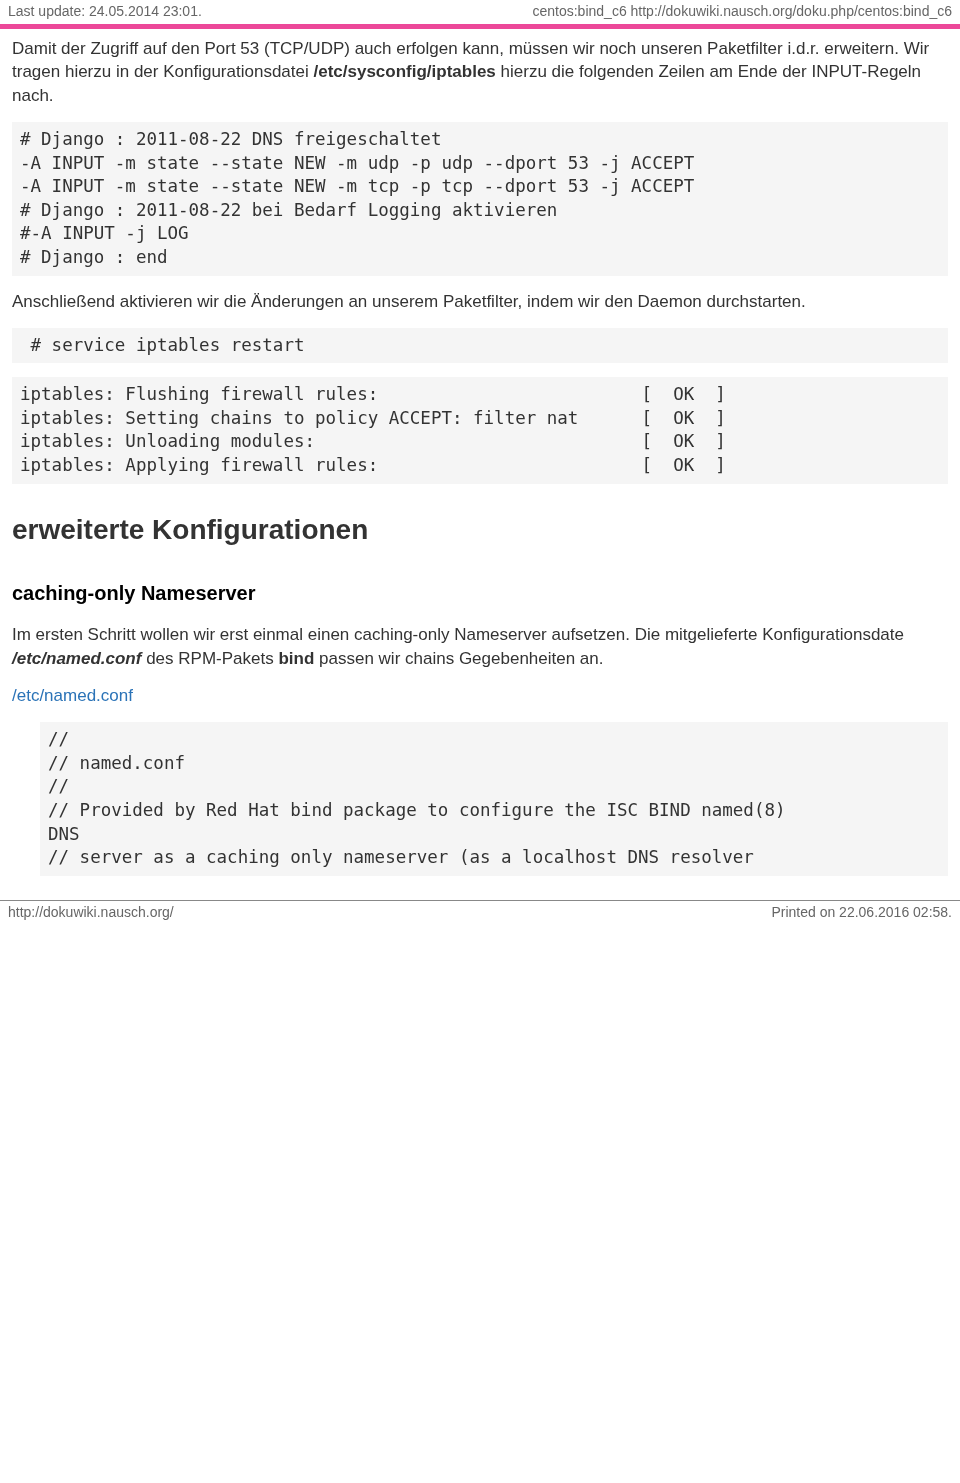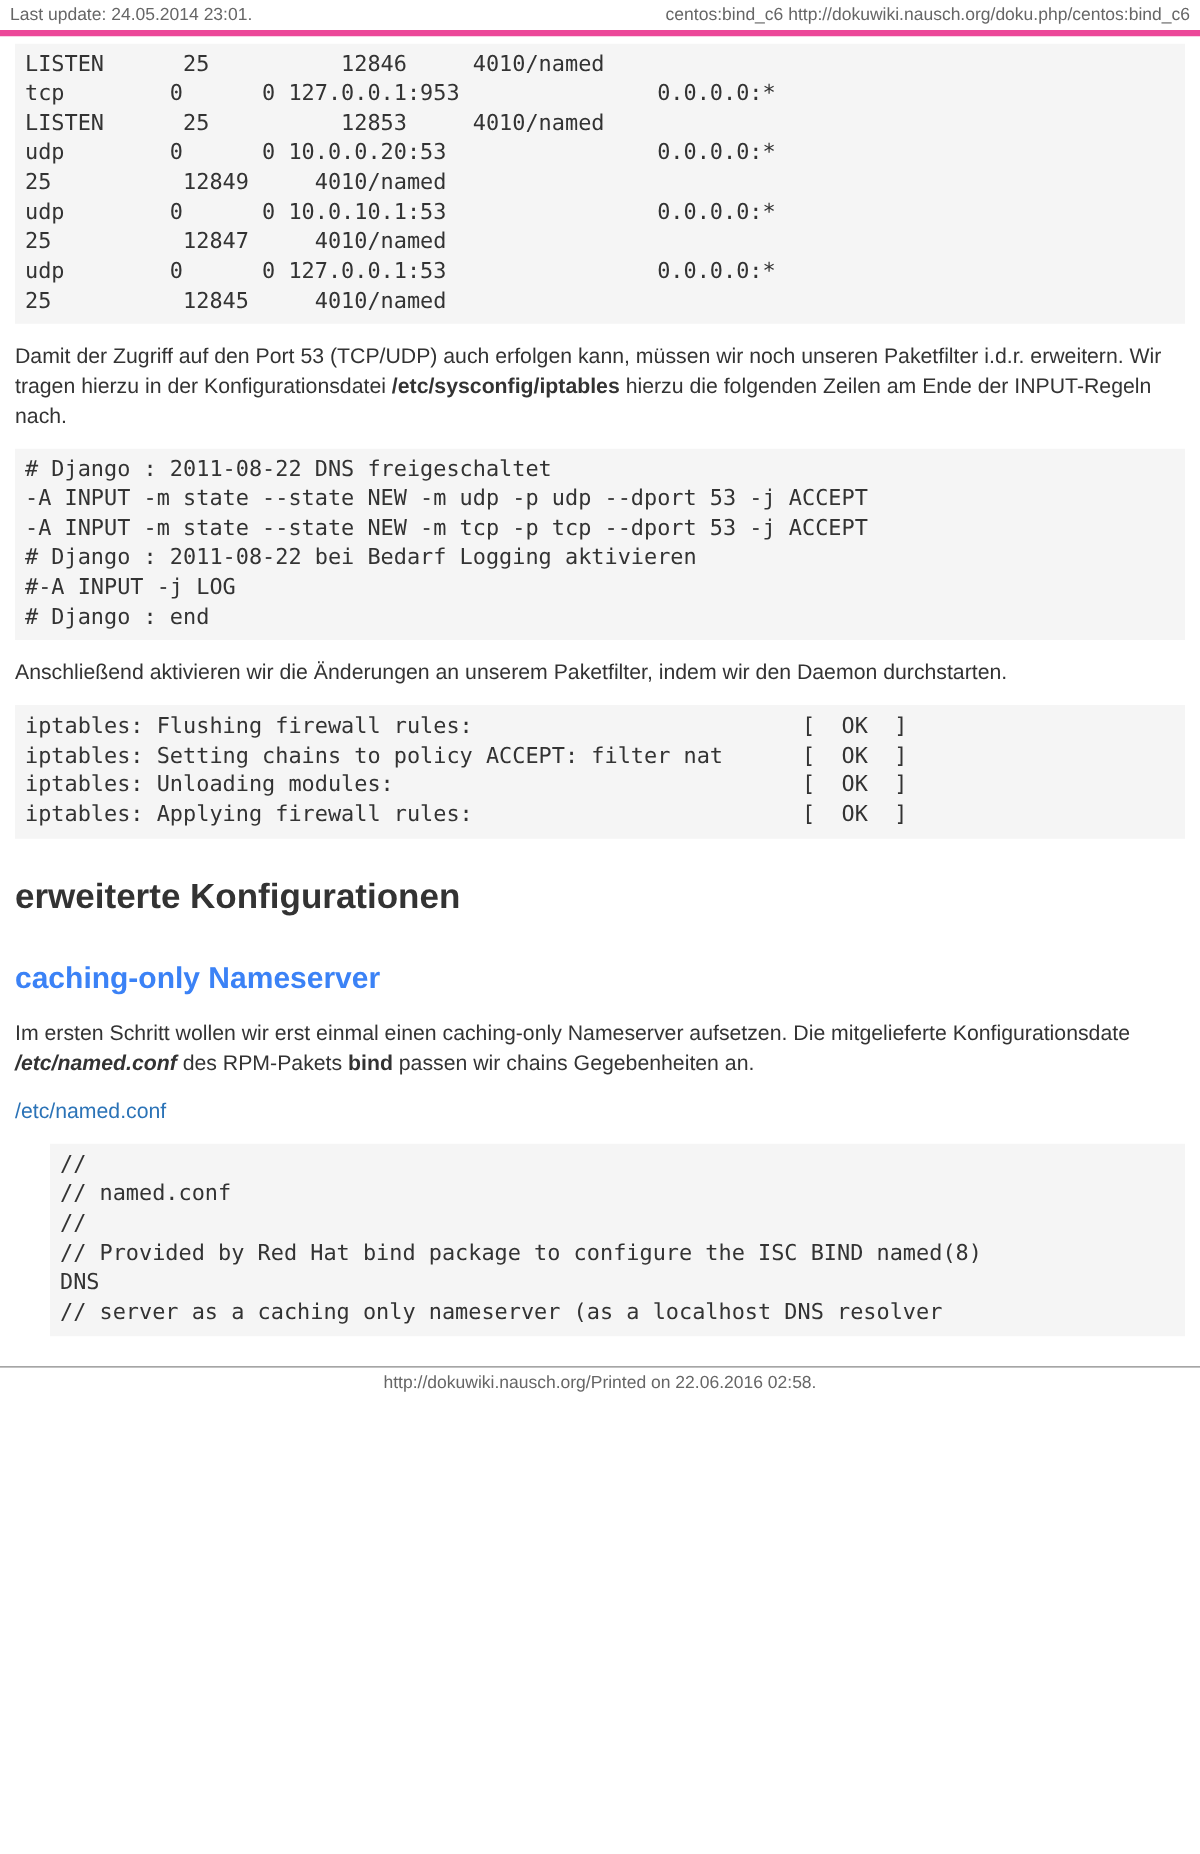--- a/index.html
+++ b/index.html
@@ -16,21 +16,21 @@
   .header-bar {
     display: flex;
     justify-content: space-between;
     border-bottom: 5px solid #ec4899;
     padding: 2px 8px;
     font-size: 14px;
     color: #666;
   }
   .footer-bar {
     display: flex;
-    justify-content: center;
+    justify-content: space-between;
     border-top: 1px solid #888;
     padding: 2px 8px;
     font-size: 14px;
     color: #666;
   }
   .content {
     padding: 0 12px 10px 12px;
   }
   pre.codeblock {
     background: #f5f5f5;
@@ -50,63 +50,55 @@
     margin: 8px 0 14px 0;
     color: #333;
   }
   h1.section {
     font-size: 28px;
     font-weight: bold;
     margin: 26px 0 30px 0;
     color: #333;
   }
   h2.subsection {
-    font-size: 24px;
+    font-size: 20px;
     font-weight: bold;
     margin: 22px 0 16px 0;
-    color: #3b82f6;
+    color: #000000;
   }
   a.link {
     color: #2b73b7;
     text-decoration: none;
   }
 </style>
 </head>
 <body>
 
 <div class="header-bar">
   <span>Last update: 24.05.2014 23:01.</span>
   <span>centos:bind_c6 http://dokuwiki.nausch.org/doku.php/centos:bind_c6</span>
 </div>
 
 <div class="content">
 
-  <pre class="codeblock">LISTEN      25          12846     4010/named
-tcp        0      0 127.0.0.1:953               0.0.0.0:*
-LISTEN      25          12853     4010/named
-udp        0      0 10.0.0.20:53                0.0.0.0:*
-25          12849     4010/named
-udp        0      0 10.0.10.1:53                0.0.0.0:*
-25          12847     4010/named
-udp        0      0 127.0.0.1:53                0.0.0.0:*
-25          12845     4010/named</pre>
 
   <p class="para">
     <span>Damit der Zugriff auf den Port 53 (TCP/UDP) auch erfolgen kann, müssen wir noch unseren Paketfilter i.d.r. erweitern. Wir tragen hierzu in der Konfigurationsdatei </span><strong>/etc/sysconfig/iptables</strong><span> hierzu die folgenden Zeilen am Ende der INPUT-Regeln nach.</span>
   </p>
 
   <pre class="codeblock"># Django : 2011-08-22 DNS freigeschaltet
 -A INPUT -m state --state NEW -m udp -p udp --dport 53 -j ACCEPT
 -A INPUT -m state --state NEW -m tcp -p tcp --dport 53 -j ACCEPT
 # Django : 2011-08-22 bei Bedarf Logging aktivieren
 #-A INPUT -j LOG
 # Django : end</pre>
 
   <p class="para">Anschließend aktivieren wir die Änderungen an unserem Paketfilter, indem wir den Daemon durchstarten.</p>
 
+  <pre class="codeblock"> # service iptables restart</pre>
 
   <pre class="codeblock">iptables: Flushing firewall rules:                         [  OK  ]
 iptables: Setting chains to policy ACCEPT: filter nat      [  OK  ]
 iptables: Unloading modules:                               [  OK  ]
 iptables: Applying firewall rules:                         [  OK  ]</pre>
 
   <h1 class="section">erweiterte Konfigurationen</h1>
 
   <h2 class="subsection">caching-only Nameserver</h2>
 

